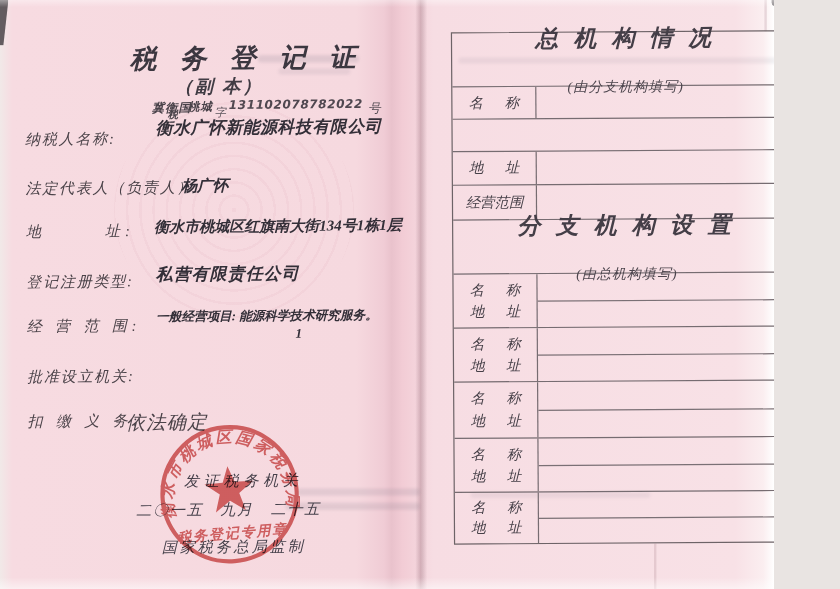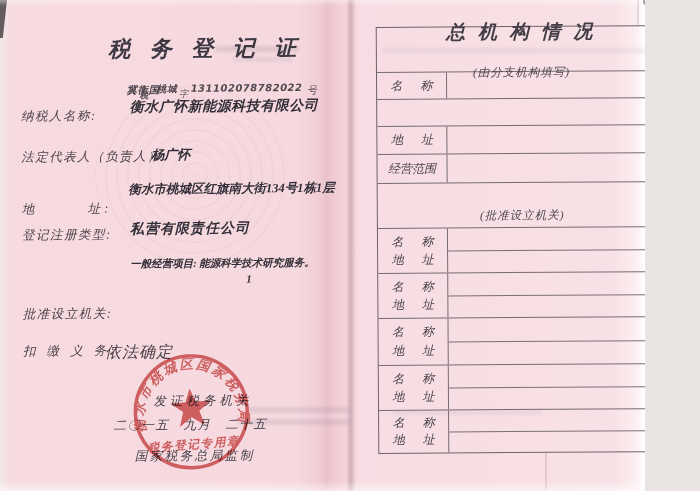--- a/index.html
+++ b/index.html
@@ -91,42 +91,44 @@
   <div class="smudge" style="left:382px;top:48px;width:266px;height:5px;opacity:.6;"></div>
   <div class="smudge" style="left:248px;top:407px;width:102px;height:6px;opacity:.9;"></div>
   <div class="smudge" style="left:238px;top:419px;width:112px;height:6px;opacity:.9;"></div>
   <div class="smudge" style="left:392px;top:410px;width:150px;height:5px;opacity:.55;"></div>
   <div class="crease" style="left:637px;top:0;width:2px;height:26px;"></div>
   <div class="crease" style="left:545px;top:453px;width:2px;height:38px;"></div>
 
   <div class="left-page">
 
     <div class="doc-title">税 务 登 记 证</div>
+    <div class="doc-subtitle">（副  本）</div>
 
     <div class="certno">
       <span class="p-main">冀衡国</span>
       <span class="p-sub">税</span>
       <span class="p-office">桃城</span>
       <span class="p-zi">字</span>
       <span class="p-num">131102078782022</span>
       <span class="p-hao">号</span>
     </div>
 
     <div class="lbl" style="top:107px;">纳税人名称:</div>
     <div class="val v-company">衡水广怀新能源科技有限公司</div>
 
     <div class="lbl" style="top:148px;">法定代表人（负责人）:</div>
     <div class="val v-legal">杨广怀</div>
 
-    <div class="lbl sp" style="top:184px;margin-top:16px;">地　　　址:</div>
+    <div class="lbl sp" style="top:184px;">地　　　址:</div>
     <div class="val v-addr">衡水市桃城区红旗南大街134号1栋1层</div>
 
     <div class="lbl" style="top:226px;">登记注册类型:</div>
     <div class="val v-regtype">私营有限责任公司</div>
 
+    <div class="lbl sp" style="top:263px;">经 营 范 围:</div>
     <div class="val v-scope">一般经营项目: 能源科学技术研究服务。</div>
     <div class="val v-scope-note">1</div>
 
     <div class="lbl" style="top:305px;">批准设立机关:</div>
 
     <div class="lbl sp" style="top:342px;">扣 缴 义 务:</div>
     <div class="val v-withhold">依法确定</div>
 
     <div class="issuer">发证税务机关</div>
     <div class="issue-date">二〇一五　九月　二十五</div>
@@ -175,21 +177,22 @@
       </div>
       <div class="t-value"></div>
     </div>
 
     <div class="t-row" style="height:29px;">
       <div class="t-label">经营范围</div>
       <div class="t-value"></div>
     </div>
 
     <div class="t-header" style="height:45px;">
-      <div class="t-sub">(批准设立机关)</div>
+      <div class="t-title">分 支 机 构 设 置</div>
+      <div class="t-sub">(由总机构填写)</div>
     </div>
 
     <div class="t-row t-pair" style="height:45px;">
       <div class="t-label">
         <span class="spread">
             <span>名</span>
             <span>称</span>
           </span>
         <span class="spread">
             <span>地</span>

